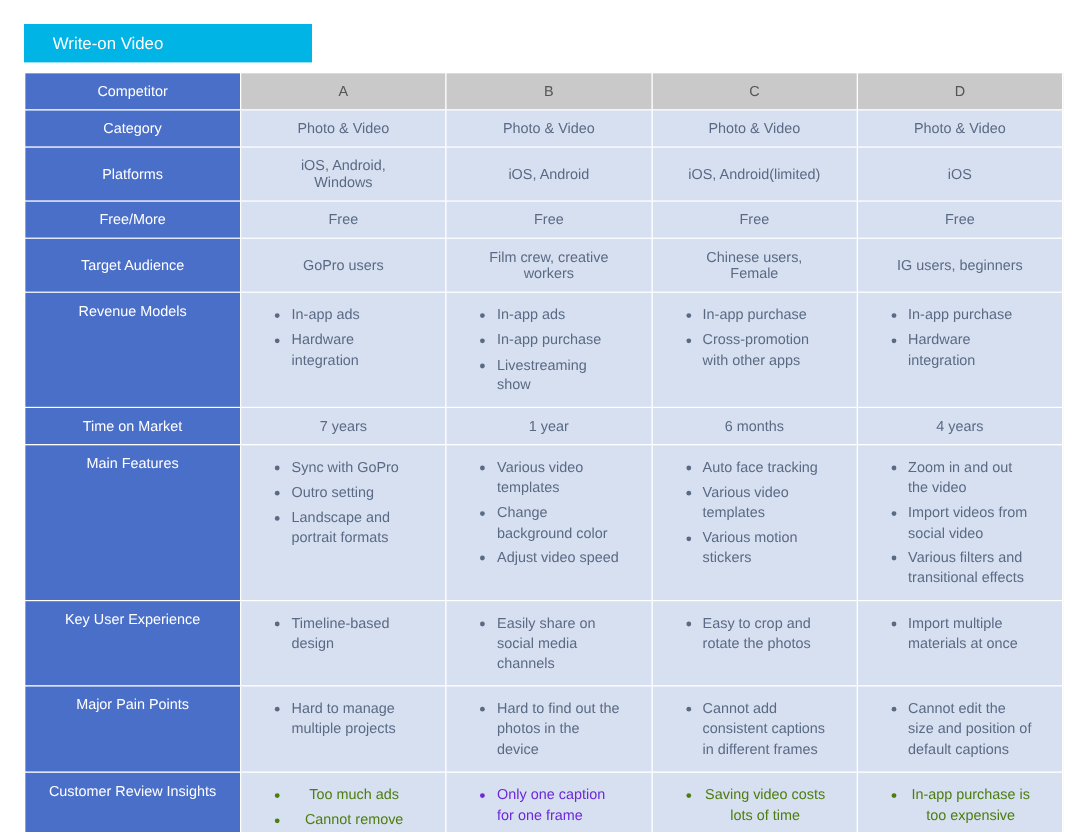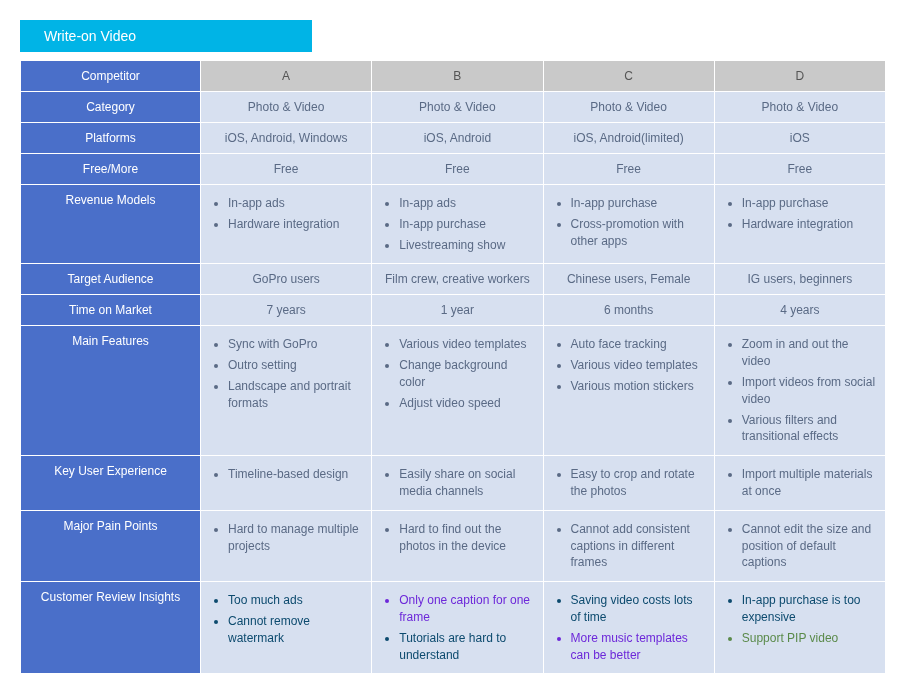--- a/index.html
+++ b/index.html
@@ -9,21 +9,21 @@
     font-family: -apple-system, BlinkMacSystemFont, "Segoe UI", Arial, sans-serif;
     background: #fff;
     width: 906px;
   }
   .title-bar {
     background: #00b4e6;
     color: #fff;
     padding: 8px 24px;
     font-size: 14px;
     font-weight: 500;
-    width: 292px;
+    width: 240px;
     margin-bottom: 8px;
   }
   table {
     border-collapse: collapse;
     width: 100%;
     table-layout: fixed;
   }
   th, td {
     border: 1px solid #fff;
     font-size: 12px;
@@ -40,33 +40,33 @@
   .colhead {
     background: #c9c9c9;
     color: #555;
     text-align: center;
     font-weight: 400;
     padding: 8px 6px;
   }
   .cell {
     background: #d7e0f0;
     color: #5a6a85;
-    padding: 8px 9px;
+    padding: 8px 24px;
   }
   .center { text-align: center; }
   .cell ul {
     margin: 0;
     padding: 0 0 0 18px;
     list-style: disc;
   }
   .cell ul li {
     padding: 2px 0;
     line-height: 1.4;
   }
-  .cell ul li.red   { color: #0c4a6e; }
+  .cell ul li.red   { color: #4d7c0f; text-align: center; }
   .cell ul li.green { color: #5a8a4a; }
   .cell ul li.orange{ color: #6d28d9; }
   .top { vertical-align: top; }
 </style>
 </head>
 <body>
 
 <div class="title-bar">Write-on Video</div>
 
 <table>
@@ -98,57 +98,57 @@
   <tr>
     <th class="hdr">Free/More</th>
     <td class="cell center">Free</td>
     <td class="cell center">Free</td>
     <td class="cell center">Free</td>
     <td class="cell center">Free</td>
   </tr>
 
 
   <tr>
-    <th class="hdr top">Revenue Models</th>
-    <td class="cell top">
-          <ul>
-            <li>In-app ads</li>
-            <li>Hardware integration</li>
-          </ul>
-        </td>
-    <td class="cell top">
-          <ul>
-            <li>In-app ads</li>
-            <li>In-app purchase</li>
-            <li>Livestreaming show</li>
-          </ul>
-        </td>
-    <td class="cell top">
-          <ul>
-            <li>In-app purchase</li>
-            <li>Cross-promotion with other apps</li>
-          </ul>
-        </td>
-    <td class="cell top">
-          <ul>
-            <li>In-app purchase</li>
-            <li>Hardware integration</li>
-          </ul>
-        </td>
-  </tr>
-
-  <tr>
     <th class="hdr">Target Audience</th>
     <td class="cell center">GoPro users</td>
     <td class="cell center">Film crew, creative workers</td>
     <td class="cell center">Chinese users, Female</td>
     <td class="cell center">IG users, beginners</td>
   </tr>
 
   <tr>
+    <th class="hdr top">Revenue Models</th>
+    <td class="cell top">
+          <ul>
+            <li>In-app ads</li>
+            <li>Hardware integration</li>
+          </ul>
+        </td>
+    <td class="cell top">
+          <ul>
+            <li>In-app ads</li>
+            <li>In-app purchase</li>
+            <li>Livestreaming show</li>
+          </ul>
+        </td>
+    <td class="cell top">
+          <ul>
+            <li>In-app purchase</li>
+            <li>Cross-promotion with other apps</li>
+          </ul>
+        </td>
+    <td class="cell top">
+          <ul>
+            <li>In-app purchase</li>
+            <li>Hardware integration</li>
+          </ul>
+        </td>
+  </tr>
+
+  <tr>
     <th class="hdr">Time on Market</th>
     <td class="cell center">7 years</td>
     <td class="cell center">1 year</td>
     <td class="cell center">6 months</td>
     <td class="cell center">4 years</td>
   </tr>
 
   <tr>
     <th class="hdr top">Main Features</th>
     <td class="cell top">

